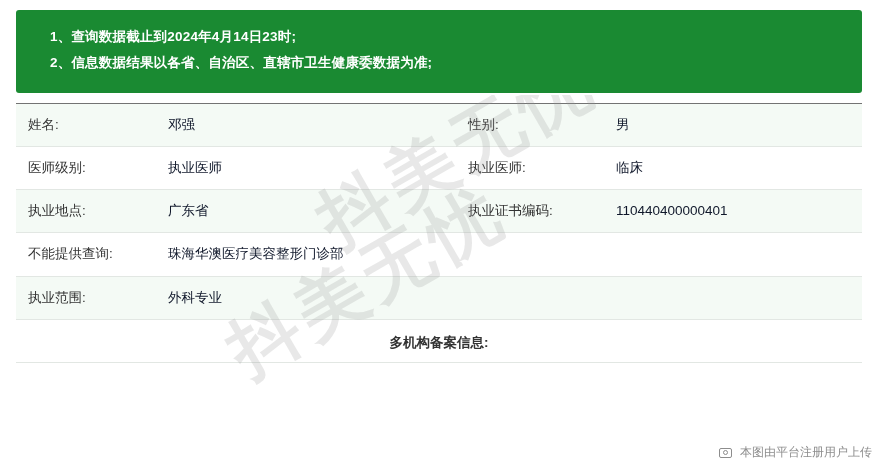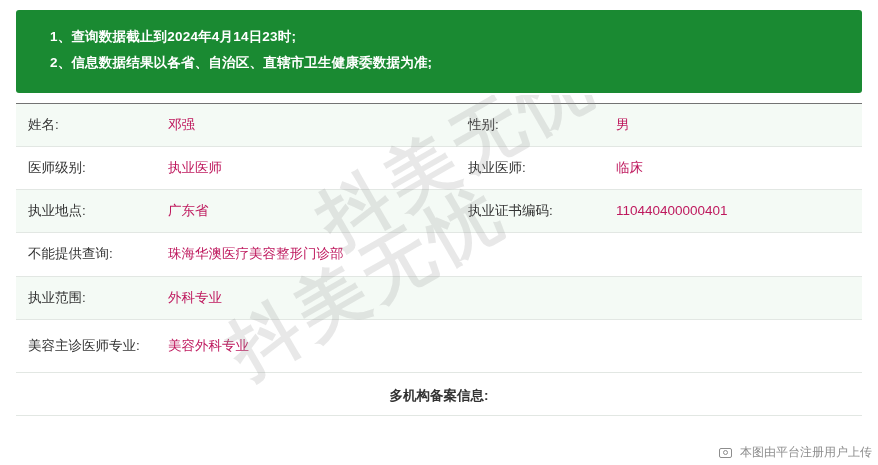--- a/index.html
+++ b/index.html
@@ -55,21 +55,21 @@
     background: transparent;
     line-height: 1.5;
   }
   .info-table tr:first-child td {
     border-top: 1px solid #737373;
   }
   td.lbl {
     color: #333333;
   }
   td.val {
-    color: #be185d;
+    color: #0f172a;
   }
   .col-l1 { width: 140px; }
   .col-v1 { width: 300px; }
   .col-l2 { width: 148px; }
   .col-v2 { width: auto; }
   .tall td { padding-top: 16px; padding-bottom: 16px; }
   
   .tint td { background: #f4faf5; }
   
   .section-title {
@@ -173,24 +173,20 @@
         <td class="val">110440400000401</td>
       </tr>
       <tr>
         <td class="lbl">不能提供查询:</td>
         <td class="val" colspan="3">珠海华澳医疗美容整形门诊部</td>
       </tr>
       <tr class="tint">
         <td class="lbl">执业范围:</td>
         <td class="val" colspan="3">外科专业</td>
       </tr>
-      <tr class="tall">
-        <td class="lbl">美容主诊医师专业:</td>
-        <td class="val" colspan="3">美容外科专业</td>
-      </tr>
     </tbody>
   </table>
 
   <div class="section-title">多机构备案信息:</div>
 
   <div class="watermark">
     <div class="wm-text wm1">抖美无忧</div>
     <div class="wm-text wm2">抖美无忧</div>
   </div>
 

